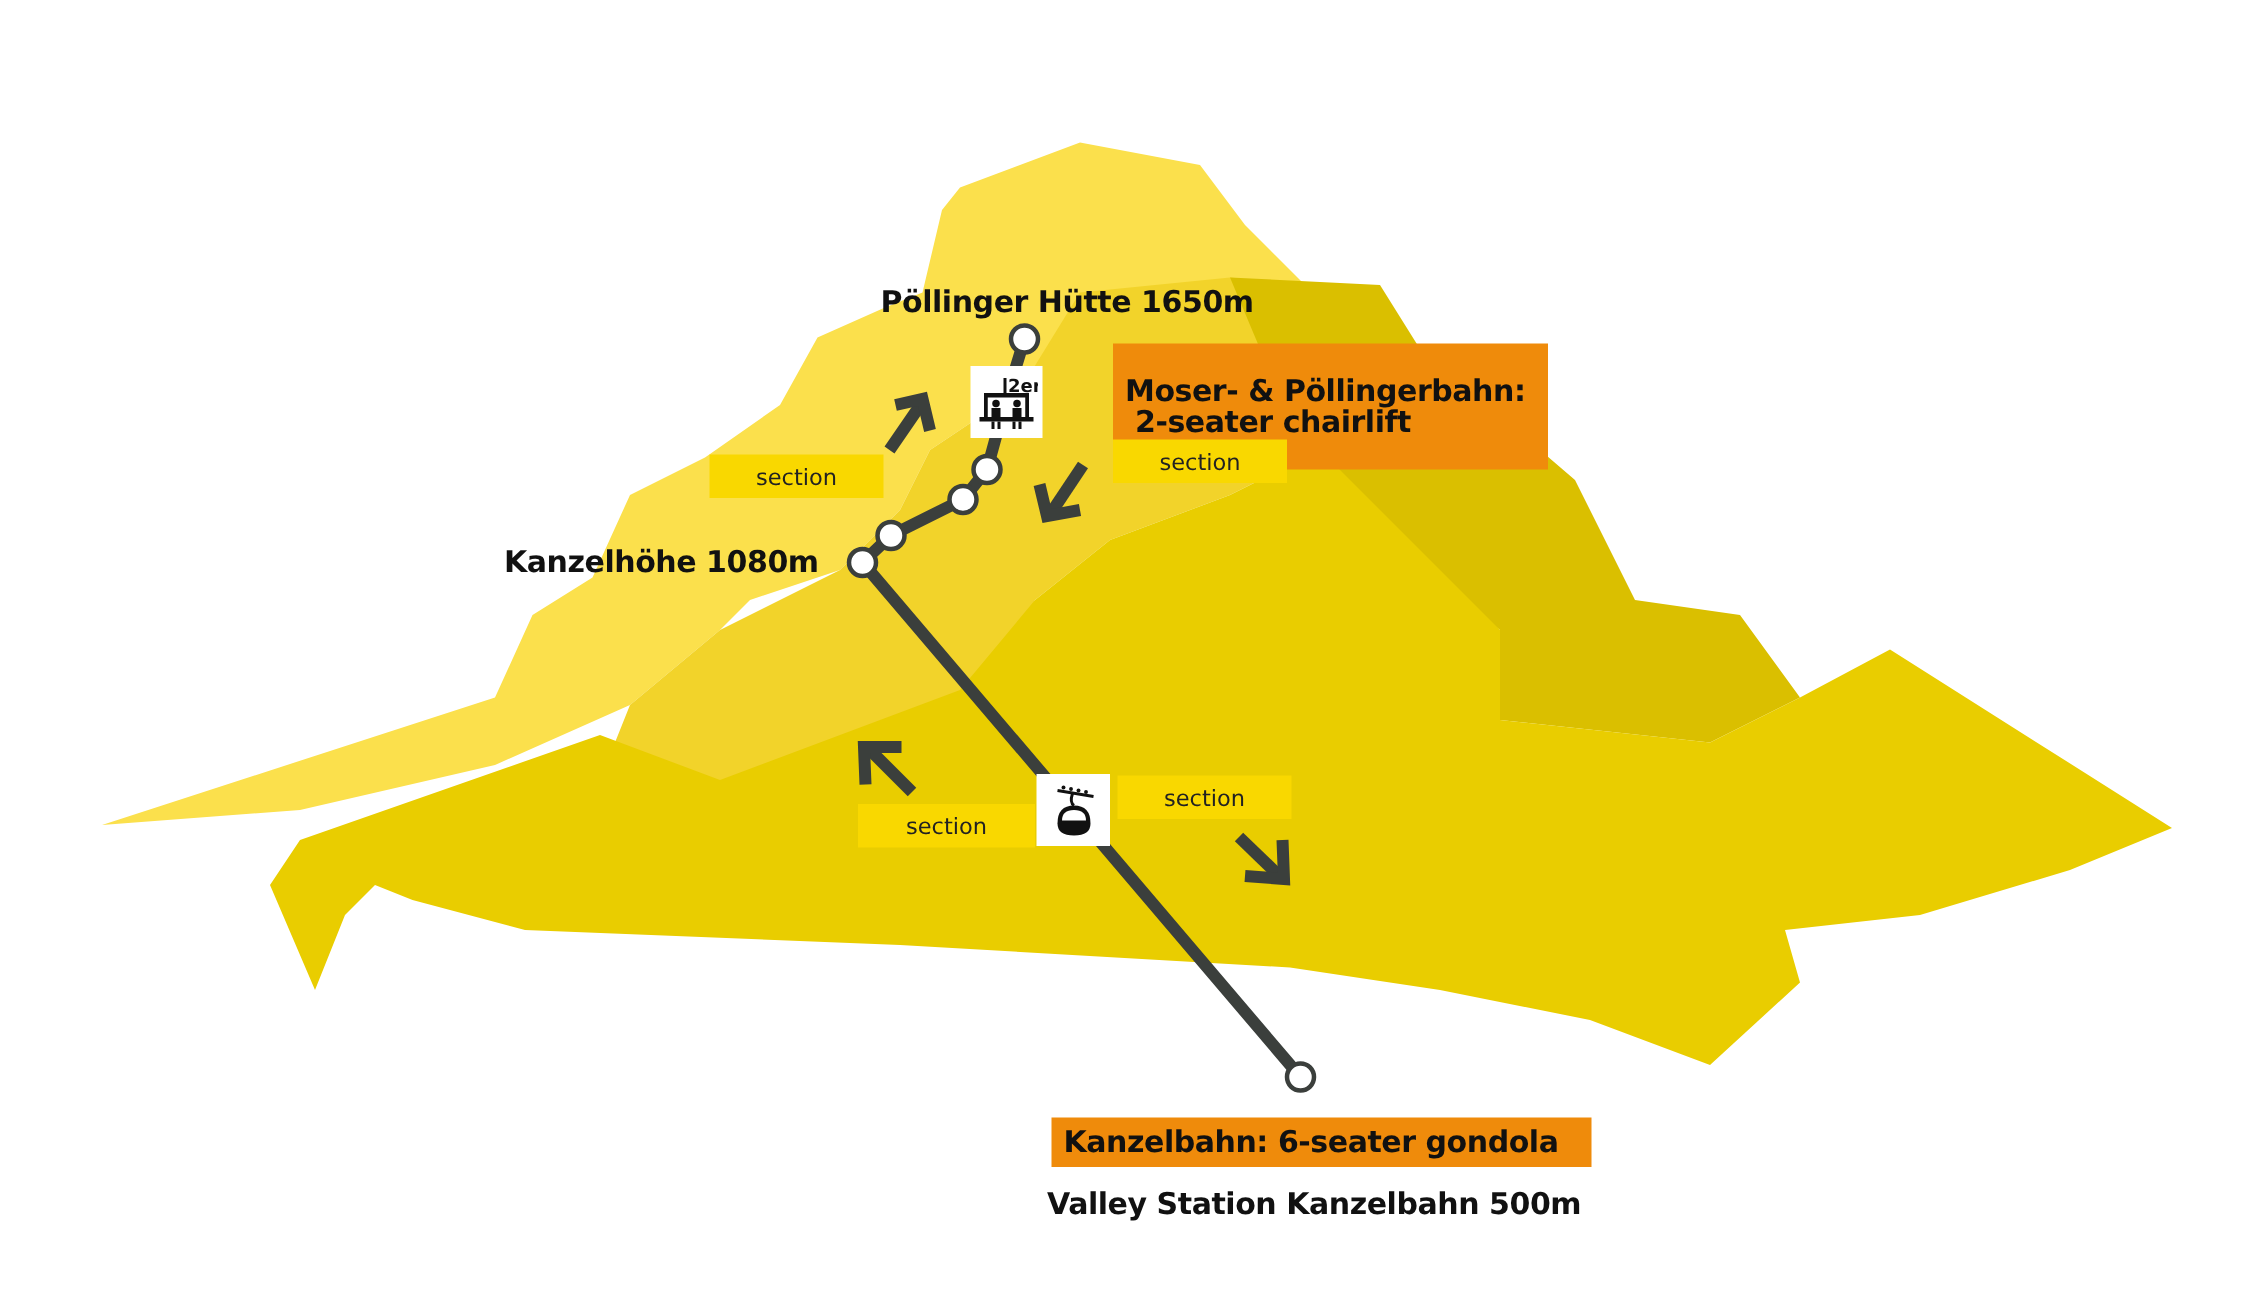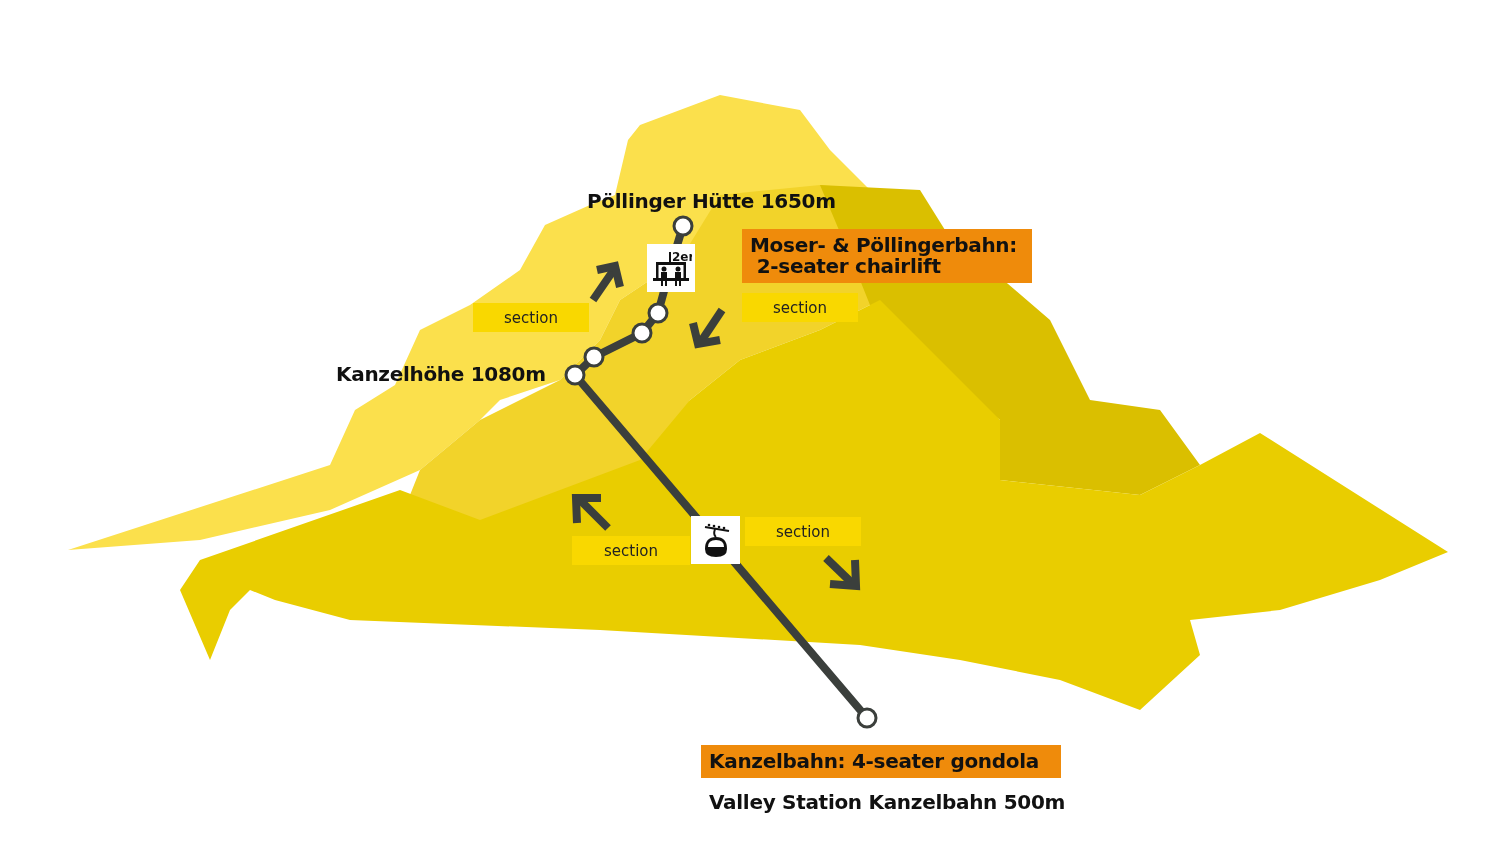--- a/index.html
+++ b/index.html
@@ -2,21 +2,21 @@
 <html><head>
   <meta charset="utf-8">
   <style>
     html, body { margin: 0; padding: 0; background: #ffffff; }
     body { width: 1500px; height: 868px; position: relative; overflow: hidden;
            font-family: "DejaVu Sans", "Liberation Sans", sans-serif; }
     #map-svg { position: absolute; left: 0; top: 0; width: 1500px; height: 868px; }
     .label { position: absolute; white-space: nowrap; color: #111111; font-weight: bold; letter-spacing: -0.3px; text-align: center; }
     .station-label { font-size: 20px; }
     .lift-tag { position: absolute; background: #ef8b0b; color: #111111; font-weight: bold;
-                font-size: 20px; line-height: 21px; padding: 6px 8px; white-space: pre; letter-spacing: -0.3px; }
+                font-size: 20px; line-height: 21px; padding: 21px 8px; white-space: pre; letter-spacing: -0.3px; }
     .section-tag { position: absolute; background: #f9d800; color: #222222; font-size: 15px;
                    display: flex; align-items: center; justify-content: center; }
     .icon-box { position: absolute; background: #ffffff; display: flex; align-items: center; justify-content: center; }
   </style>
 </head>
 <body>
 
 <svg id="map-svg" viewBox="0 0 1500 868">
 
   <polygon fill="#fbe04c" points="628,140 640,125 720,95 800,110 830,150 880,200 760,230 680,260 620,300 600,340 560,380 500,400 480,420 420,470 330,510 200,540 68,550 330,465 355,410 395,385 420,330 470,305 520,270 545,225 590,205 615,195"></polygon>
@@ -56,25 +56,25 @@
     </g>
     <g>
       <line x1="826" y1="558" x2="854" y2="585"></line>
       <polyline points="830,584 856,586 855,560"></polyline>
     </g>
   </g>
 </svg>
 
 <div class="label station-label" style="left:587px; top:189px;">Pöllinger Hütte 1650m</div>
 <div class="label station-label" style="left:336px; top:362px;">Kanzelhöhe 1080m</div>
-<div class="label station-label" style="left:698px; top:790px;margin-left:11px;">Valley Station Kanzelbahn 500m</div>
+<div class="label station-label" style="left:698px; top:790px;">Valley Station Kanzelbahn 500m</div>
 
 <div class="lift-tag" style="left:742px; top:229px; width:274px;">Moser- &amp; Pöllingerbahn:
  2-seater chairlift</div>
-<div class="lift-tag" style="left:701px; top:745px; width:344px; padding:6px 8px;">Kanzelbahn: 4-seater gondola</div>
+<div class="lift-tag" style="left:701px; top:745px; width:344px; padding:6px 8px;">Kanzelbahn: 6-seater gondola</div>
 
 <div class="section-tag" style="left:473px; top:303px; width:116px; height:29px;">
     <span>section</span>
   </div>
 <div class="section-tag" style="left:742px; top:293px; width:116px; height:29px;">
     <span>section</span>
   </div>
 <div class="section-tag" style="left:572px; top:536px; width:118px; height:29px;">
     <span>section</span>
   </div>

